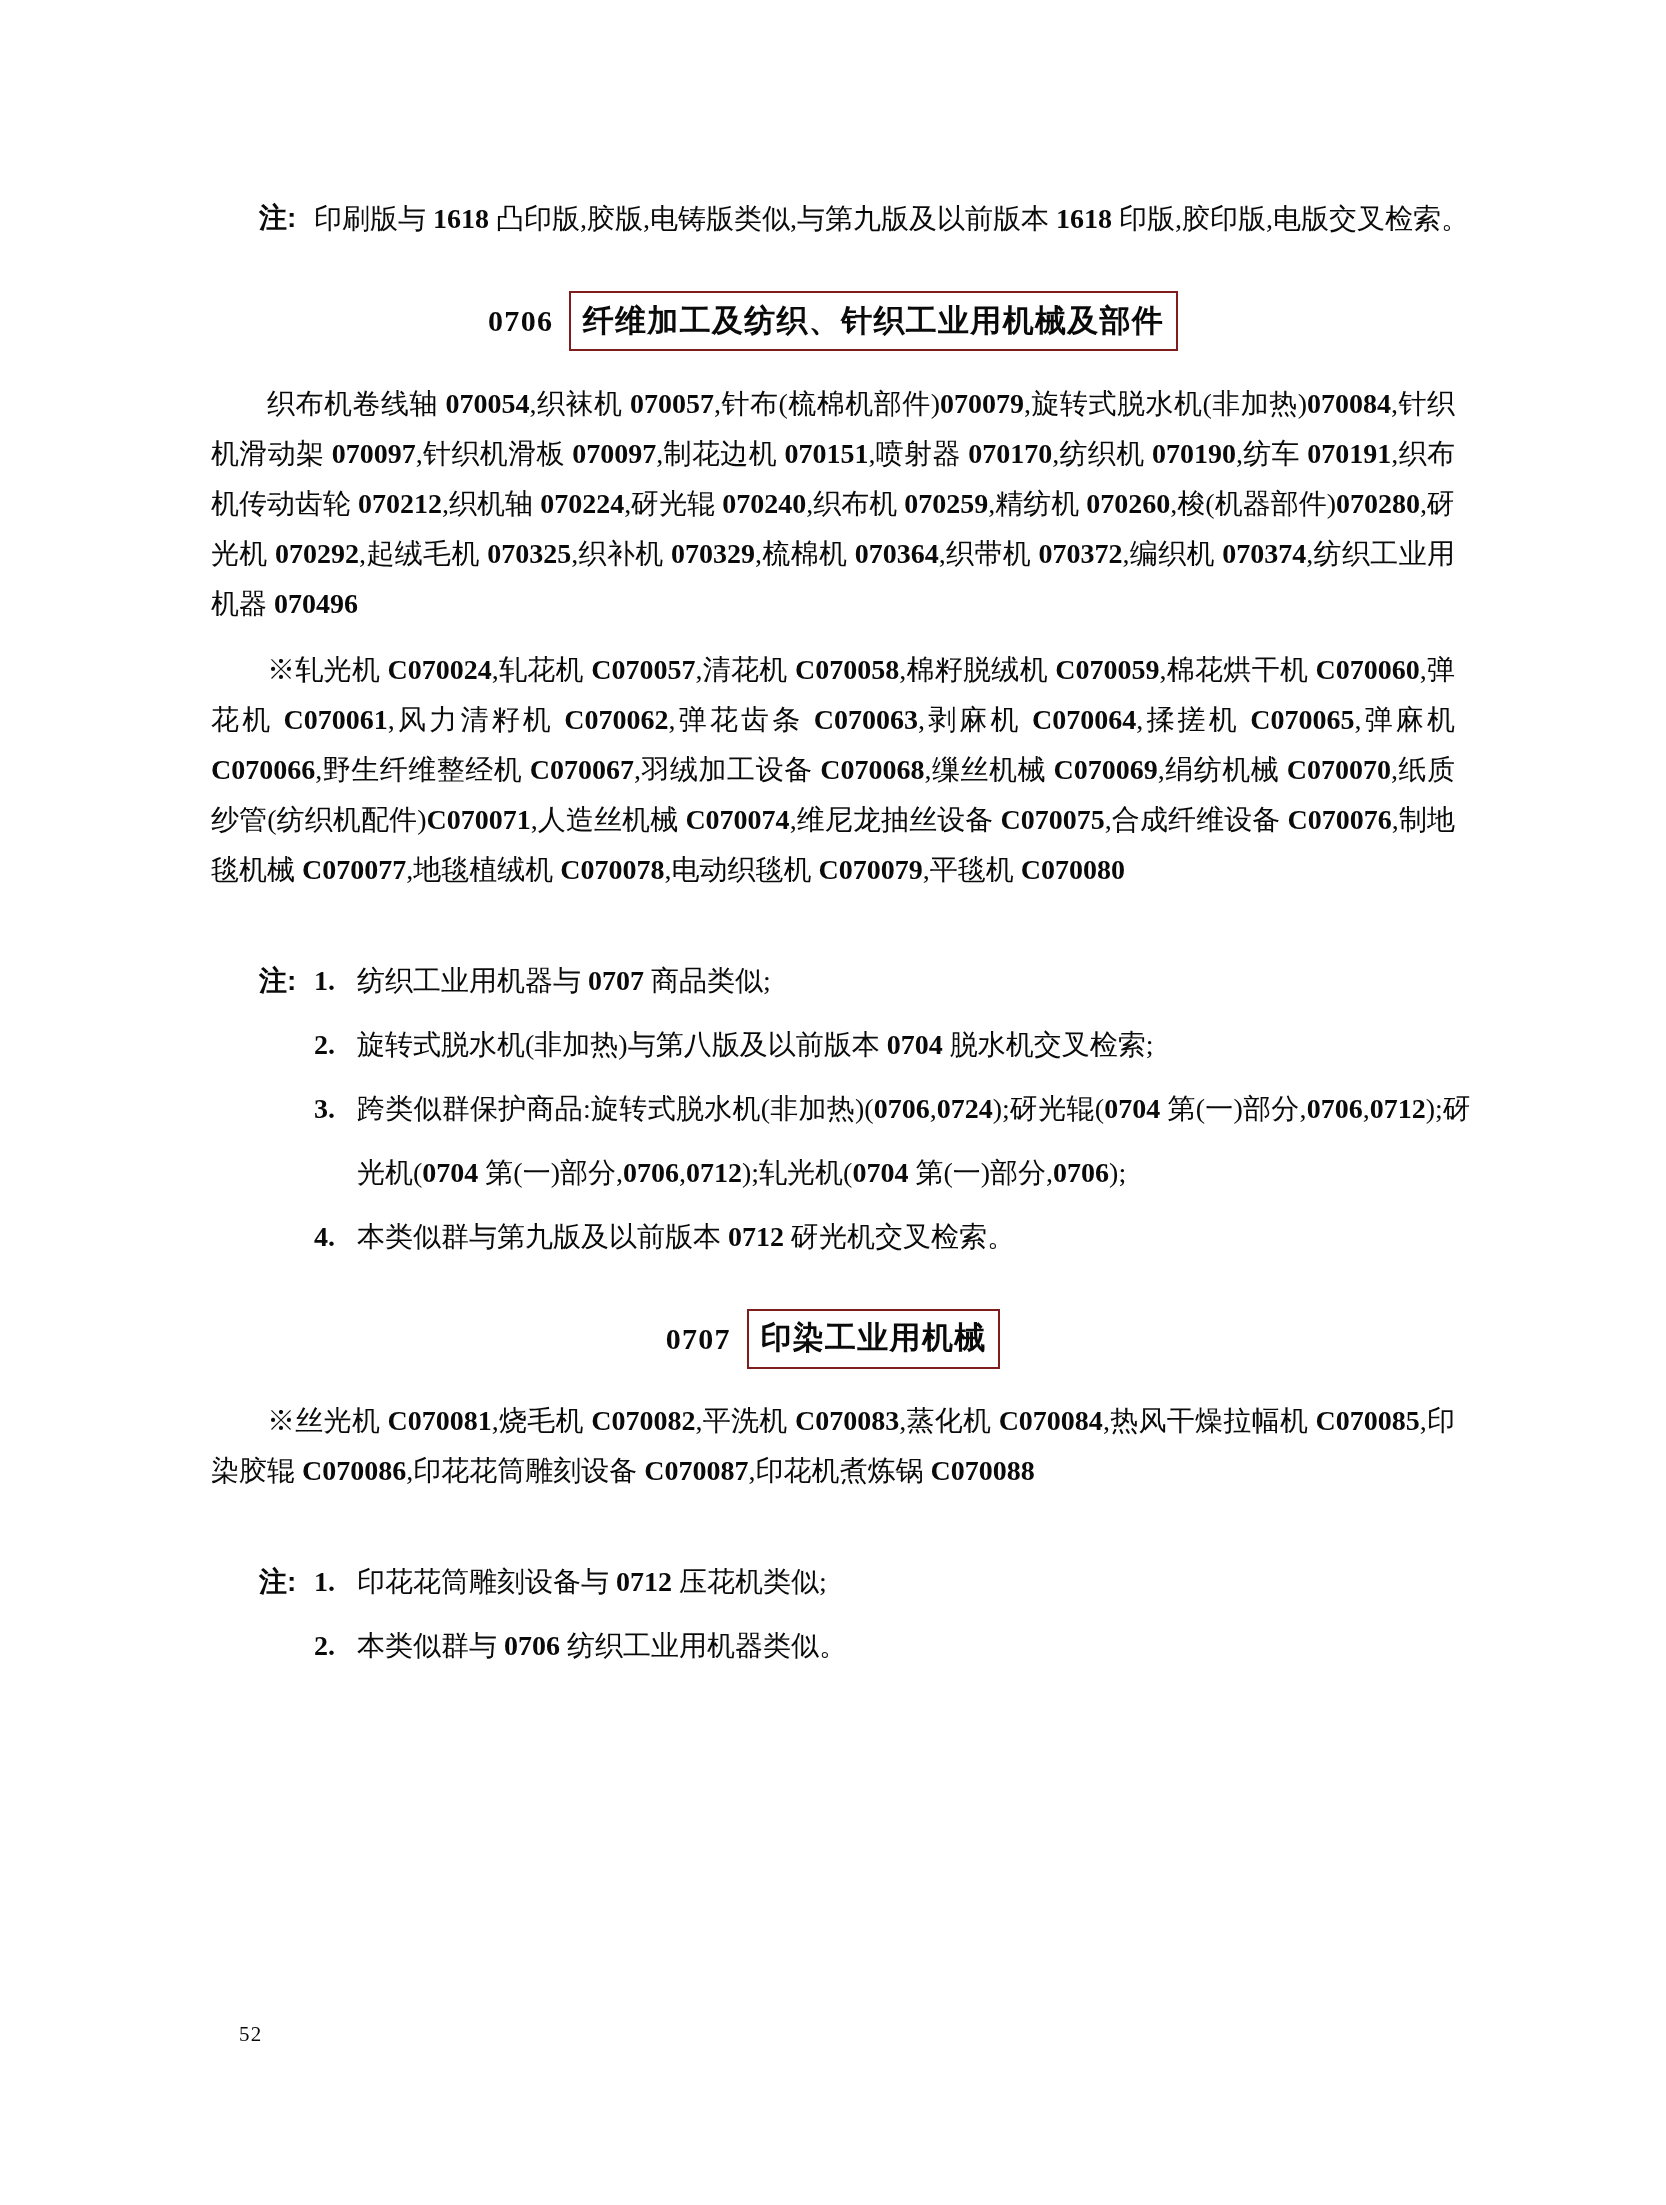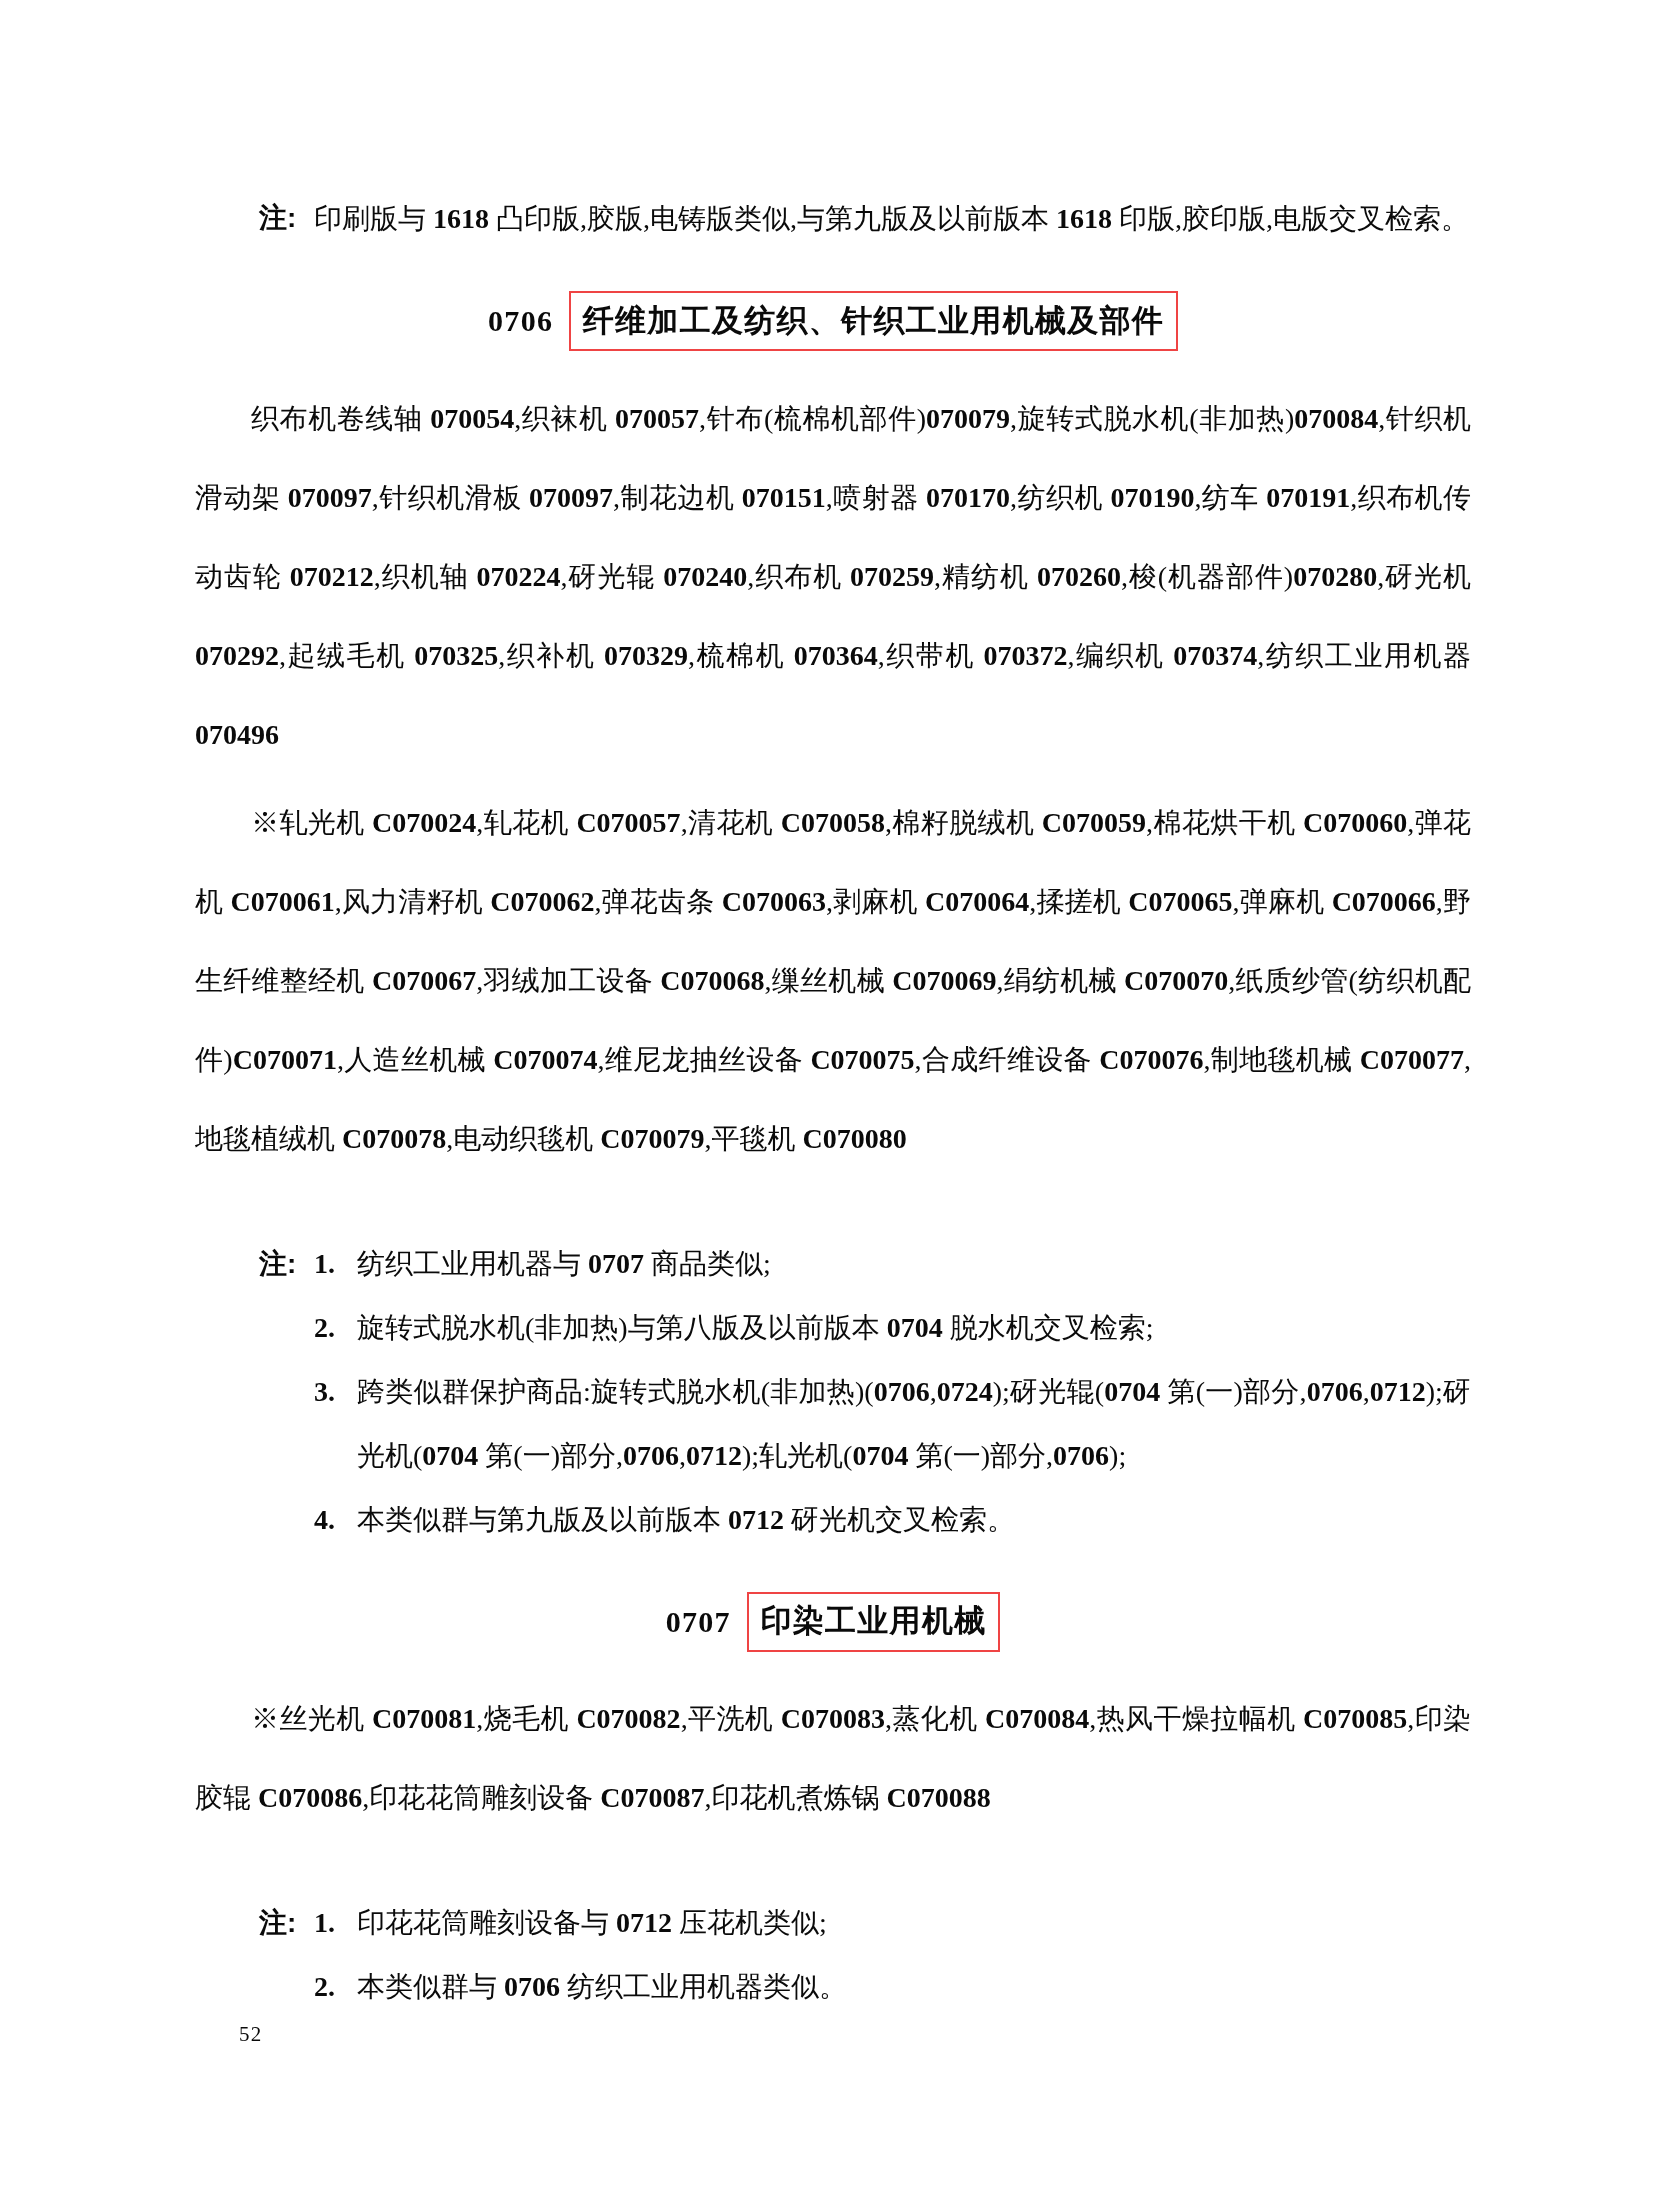--- a/index.html
+++ b/index.html
@@ -42,32 +42,32 @@
     align-items: center;
     gap: 15.7px;
     margin: 40px 0 27.4px 0;
   }
   .section-code {
     font-weight: bold;
     font-size: 30px;
     letter-spacing: 1.3px;
   }
   .section-title {
-    border: 2px solid #ef4444;
+    border: 2px solid #7f1d1d;
     padding: 6.5px 11.8px 7.8px 11.8px;
     font-family: "Liberation Sans", "DejaVu Sans", sans-serif;
     font-weight: bold;
     font-size: 31px;
     letter-spacing: 1.3px;
   }
 
   
   .para {
-    margin: 0;
-    line-height: 79px;
+    margin: 16px;
+    line-height: 50px;
     text-align: justify;
     text-indent: 2em;
   }
   .para-marked { margin-top: 9.1px; }
 
   .section-notes { margin-top: 54px; }
   .section-end-notes { margin-bottom: 0; }
 
   .page-number {
     position: absolute;

